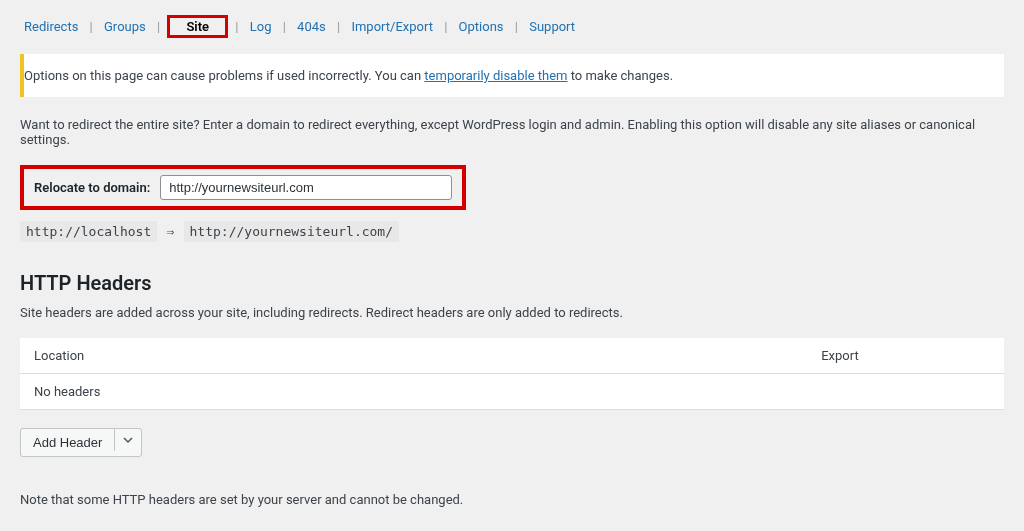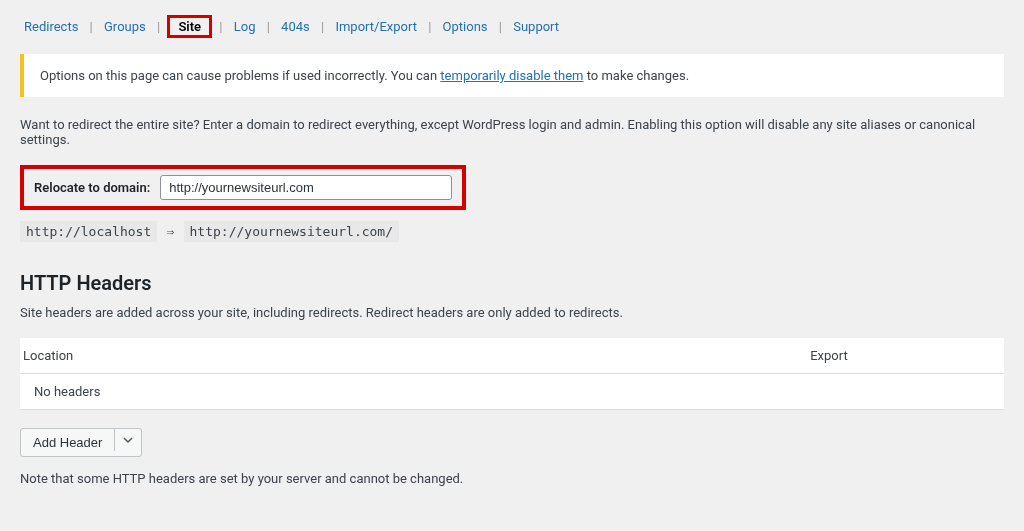--- a/index.html
+++ b/index.html
@@ -20,31 +20,31 @@
       text-decoration: none;
       padding: 2px 4px;
     }
     .nav-tabs a.active {
       color: #000;
       font-weight: 600;
     }
     .nav-tabs .active-wrap {
       border: 3px solid #d40000;
       display: inline-block;
-      padding: 1px 4px;
+      padding: 1px 12px;
     }
     .nav-tabs .sep {
       color: #999;
       margin: 0 4px;
     }
     .notice {
       background: #fff;
       border-left: 4px solid #f0c420;
       margin: 8px 20px 20px 20px;
-      padding: 14px 16px;
+      padding: 14px 0;
       font-size: 13px;
       color: #3c434a;
     }
     .notice a {
       color: #2271b1;
       text-decoration: underline;
     }
     .section {
       padding: 0 20px;
     }
@@ -102,21 +102,21 @@
       width: 100%;
       border-collapse: collapse;
       background: #fff;
       margin-bottom: 18px;
     }
     .headers-table th {
       text-align: left;
       font-weight: 400;
       font-size: 13px;
       color: #3c434a;
-      padding: 10px 3px;
+      padding: 10px 14px;
       border-bottom: 1px solid #dcdcde;
       margin-left: 8px;
     }
     .headers-table td {
       padding: 10px 14px;
       font-size: 13px;
       color: #3c434a;
       border-bottom: 1px solid #dcdcde;
     }
     .add-header-btn {
@@ -137,20 +137,21 @@
     .add-header-btn .chevron-part {
       border-left: 1px solid #c3c4c7;
       padding: 6px 8px;
       display: flex;
       align-items: center;
     }
     .note {
       font-size: 13px;
       color: #3c434a;
       margin-bottom: 18px;
+      margin-top: 21px;
     }
   </style>
 </head>
 <body>
 
 <div class="nav-tabs">
   <a href="#">Redirects</a>
   <span class="sep">|</span>
   <a href="#">Groups</a>
   <span class="sep">|</span>

